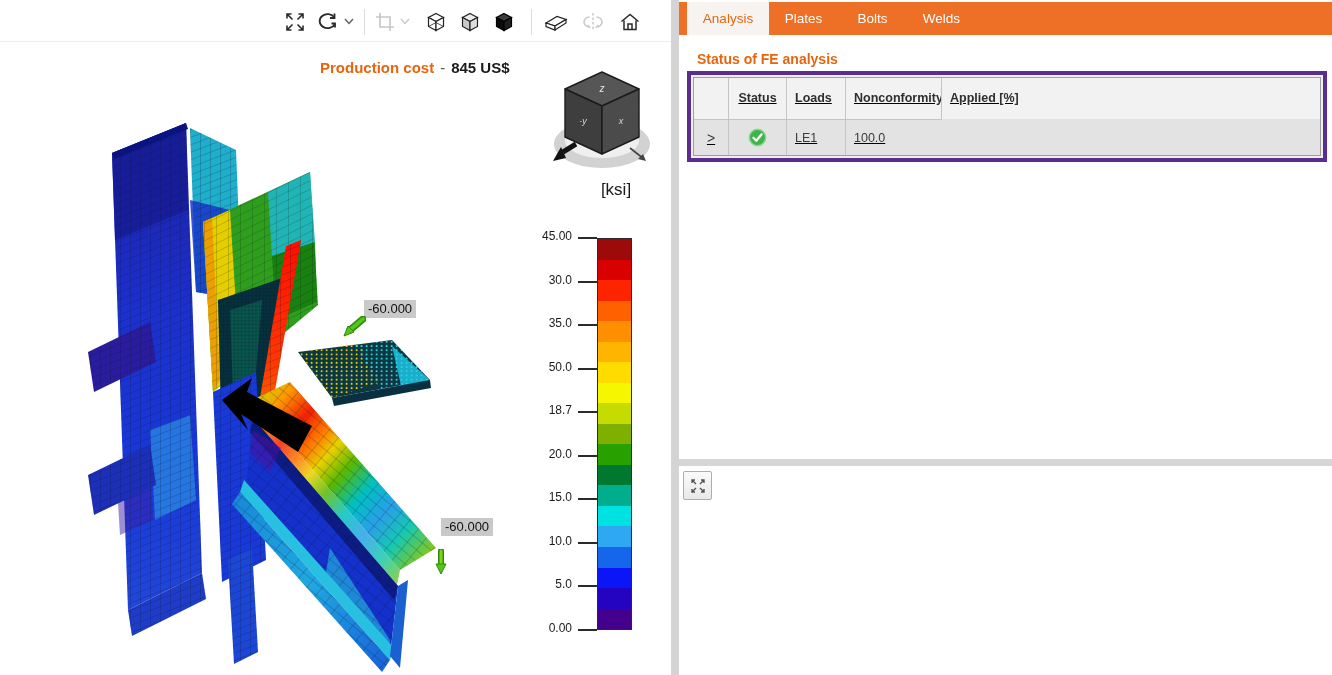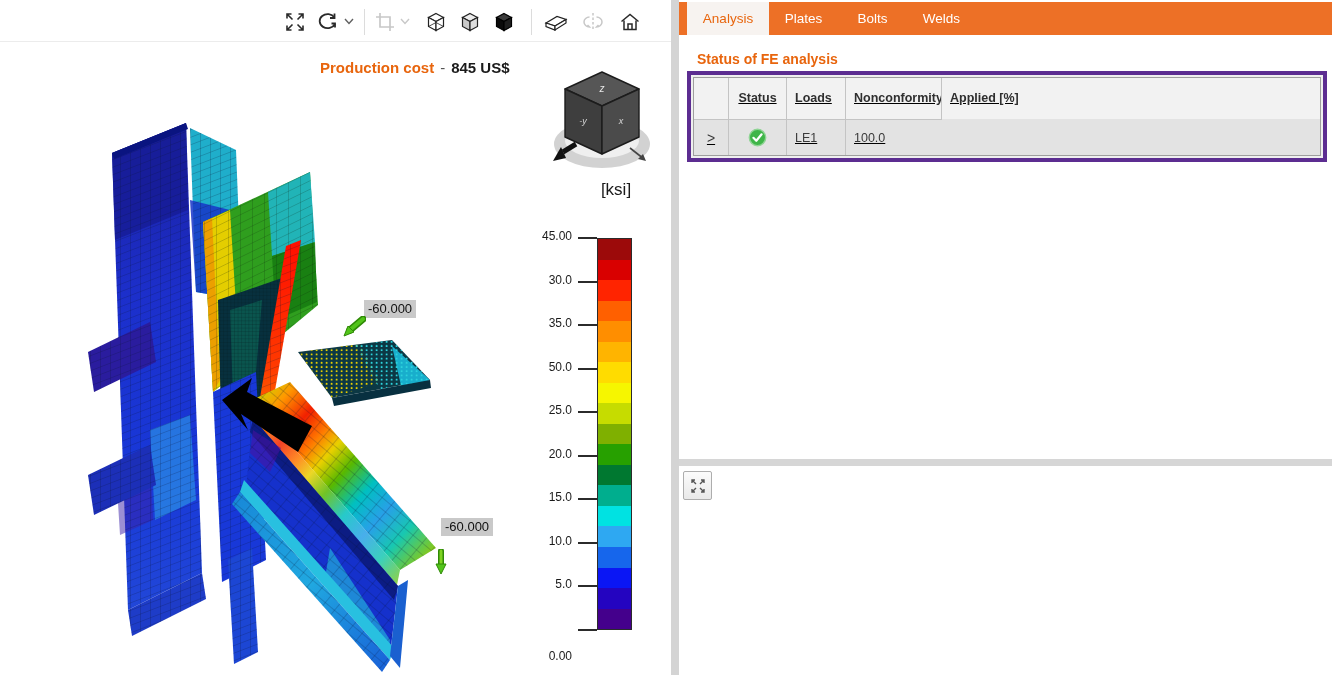--- a/index.html
+++ b/index.html
@@ -325,31 +325,31 @@
     <div class="cticks">
         <div class="ctick-line" style="top: -1px;"></div>
         <div class="ctick-lbl" style="top: -9px;">45.00</div>
         <div class="ctick-line" style="top: 42.5556px;"></div>
         <div class="ctick-lbl" style="top: 34.5556px;">30.0</div>
         <div class="ctick-line" style="top: 86.1111px;"></div>
         <div class="ctick-lbl" style="top: 78.1111px;">35.0</div>
         <div class="ctick-line" style="top: 129.667px;"></div>
         <div class="ctick-lbl" style="top: 121.667px;">50.0</div>
         <div class="ctick-line" style="top: 173.222px;"></div>
-        <div class="ctick-lbl" style="top: 165.222px;">25.0</div>
+        <div class="ctick-lbl" style="top: 165.222px;">18.7</div>
         <div class="ctick-line" style="top: 216.778px;"></div>
         <div class="ctick-lbl" style="top: 208.778px;">20.0</div>
         <div class="ctick-line" style="top: 260.333px;"></div>
         <div class="ctick-lbl" style="top: 252.333px;">15.0</div>
         <div class="ctick-line" style="top: 303.889px;"></div>
         <div class="ctick-lbl" style="top: 295.889px;">10.0</div>
         <div class="ctick-line" style="top: 347.444px;"></div>
         <div class="ctick-lbl" style="top: 339.444px;">5.0</div>
         <div class="ctick-line" style="top: 391px;"></div>
-        <div class="ctick-lbl" style="top: 383px; margin-top: 28px;">0.00</div>
+        <div class="ctick-lbl" style="top: 383px;">0.00</div>
       </div>
 
     <div class="anno" style="left:364px; top:300px">-60.000</div>
     <svg class="anno-arrow" style="left:342px; top:316px" width="24" height="22" viewBox="0 0 24 22">
       <path d="M21 3 L8 14" stroke="#2F8A06" stroke-width="7" stroke-linecap="round"></path>
       <path d="M21 3 L9 13" stroke="#52C41A" stroke-width="4" stroke-linecap="round"></path>
       <polygon points="2,20 12,16 6,10" fill="#52C41A" stroke="#2F8A06" stroke-width="1"></polygon>
     </svg>
     <div class="anno" style="left:441px; top:518px">-60.000</div>
     <svg class="anno-arrow" style="left:434px; top:549px" width="14" height="26" viewBox="0 0 14 26">

